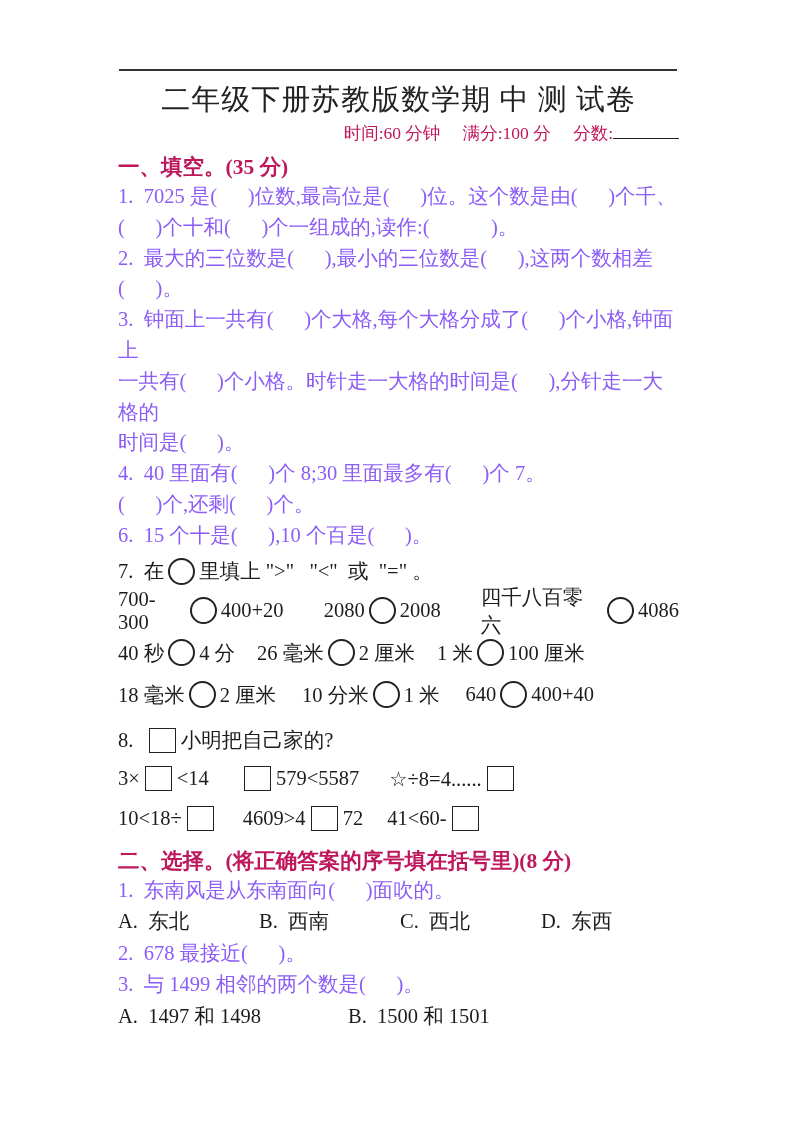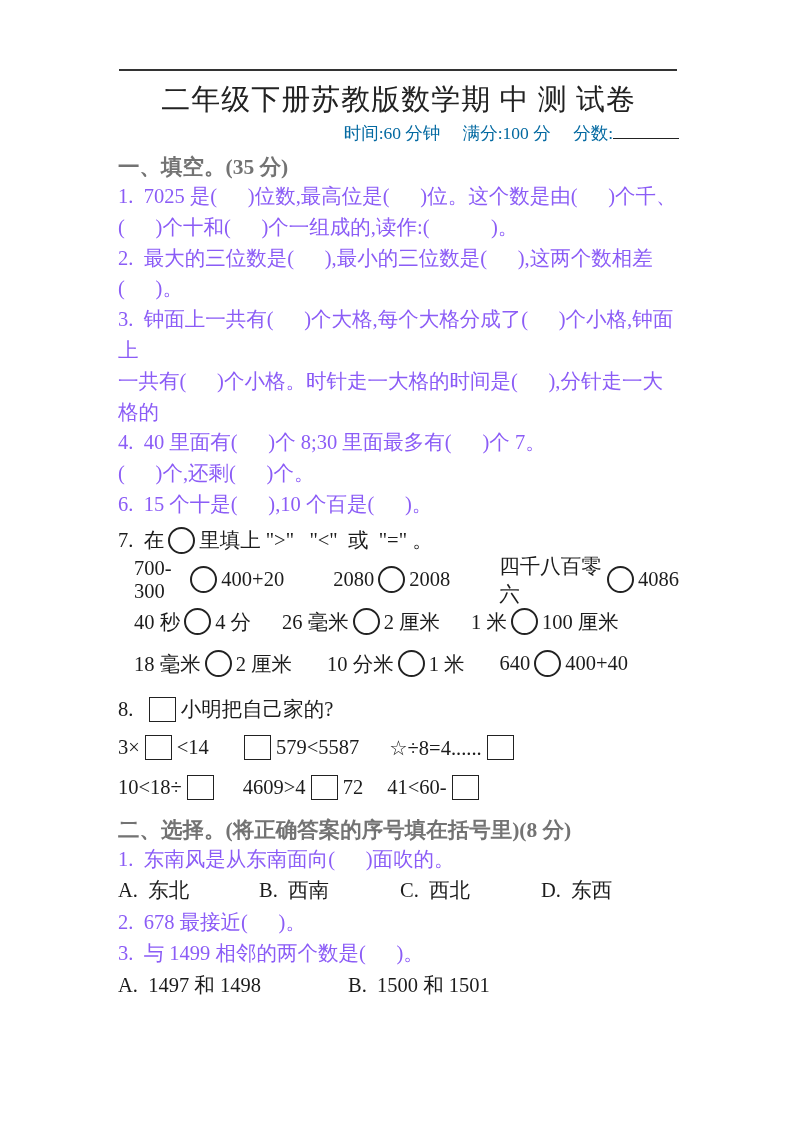--- a/index.html
+++ b/index.html
@@ -29,51 +29,51 @@
     letter-spacing:1px;
     white-space:nowrap;
     color:#222;
   }
   .info-line{
     margin-top:6px;
     text-align:right;
     font-size:17.5px;
     line-height:23px;
     white-space:nowrap;
-    color:#0369a1;
+    color:#be185d;
   }
   .info-line .seg{margin-left:18px;}
   .score-underline{
     display:inline-block;
     width:66px;height:15px;
     border-bottom:1.6px solid #222;
   }
   .sec-heading{
     margin-top:9px;
     font-size:21.5px;
     font-weight:700;
     line-height:27px;
     white-space:pre-wrap;
-    color:#737373;
+    color:#be185d;
   }
   .line{
     font-size:20.5px;
     line-height:30.8px;
     white-space:pre-wrap;
     color:#8b5cf6;
   }
   .shape-line{
     display:flex;
     align-items:center;
     font-size:20.5px;
     white-space:pre-wrap;
   }
   .q7-line{height:37px;margin-top:2px;}
   .q8-line{height:37px;margin-top:6px;}
-  .cmp-row{height:42px;gap:9px;margin-left:16px;}
+  .cmp-row{height:42px;gap:0;}
   .cmp-item{display:inline-flex;align-items:center;white-space:pre-wrap;}
   .cmp-r1 .cmp-item{margin-right:40px;}
   .cmp-r2 .cmp-item{margin-right:22px;}
   .cmp-r3 .cmp-item{margin-right:26px;}
   .cmp-item:last-child{margin-right:0;}
   .eq-row{height:40px;}
   .eq-item{display:inline-flex;align-items:center;white-space:pre-wrap;}
   .eq-r1 .eq-item{margin-right:30px;}
   .eq-r2 .eq-item{margin-right:24px;}
   .eq-item:last-child{margin-right:0;}
@@ -120,20 +120,21 @@
   </div>
 
   <div class="sec-heading">一、填空。(35 分)</div>
 
   <div class="line">1.  7025 是(      )位数,最高位是(      )位。这个数是由(      )个千、</div>
   <div class="line">(      )个十和(      )个一组成的,读作:(            )。</div>
   <div class="line">2.  最大的三位数是(      ),最小的三位数是(      ),这两个数相差</div>
   <div class="line">(      )。</div>
   <div class="line">3.  钟面上一共有(      )个大格,每个大格分成了(      )个小格,钟面上</div>
   <div class="line">一共有(      )个小格。时针走一大格的时间是(      ),分针走一大格的</div>
+  <div class="line">时间是(      )。</div>
   <div class="line">4.  40 里面有(      )个 8;30 里面最多有(      )个 7。</div>
   <div class="line">(      )个,还剩(      )个。</div>
   <div class="line">6.  15 个十是(      ),10 个百是(      )。</div>
 
   <div class="shape-line q7-line">
     <span>7.  在</span><span class="circle-blank"></span><span>里填上 "&gt;"   "&lt;"  或  "=" 。</span>
   </div>
 
   <div class="shape-line cmp-row cmp-r1">
     <span class="cmp-item"><span>700-300</span><span class="circle-blank"></span><span>400+20</span></span>

